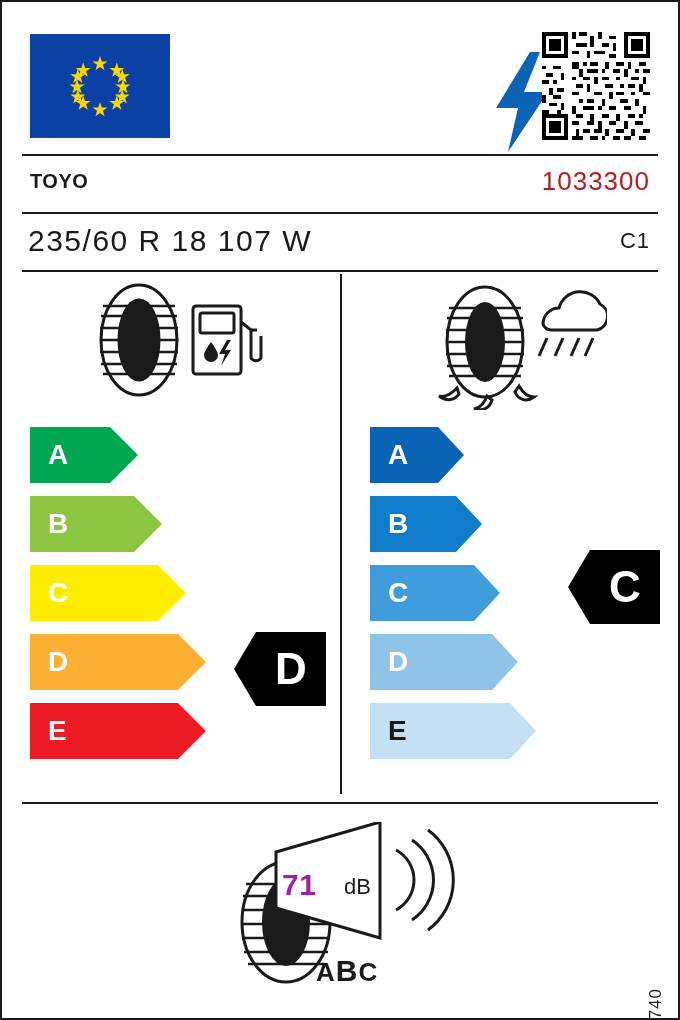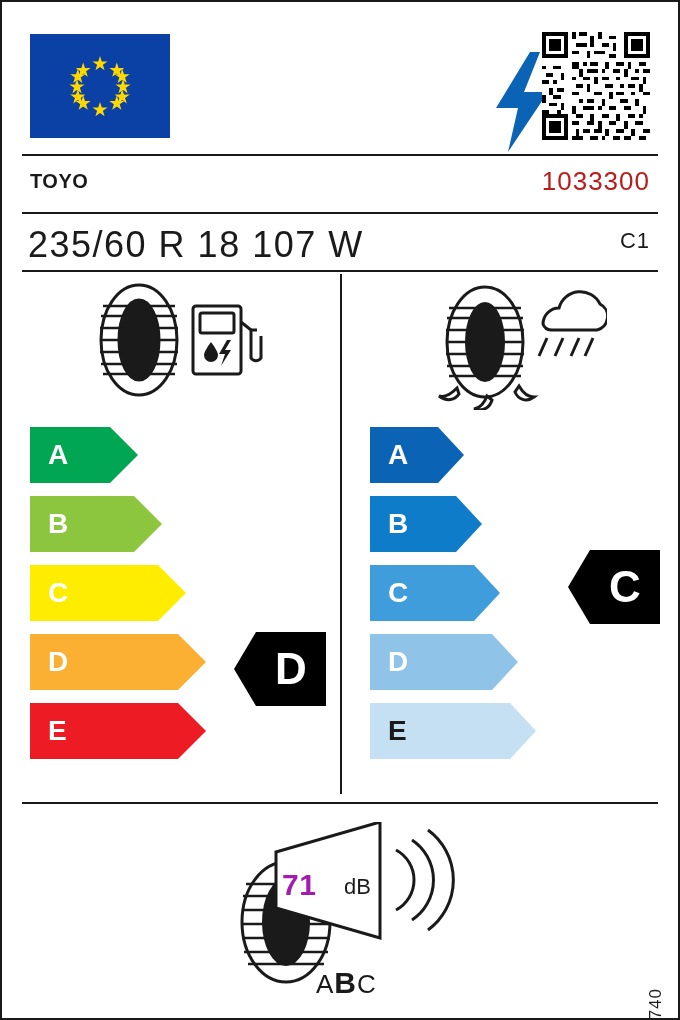--- a/index.html
+++ b/index.html
@@ -59,21 +59,21 @@
     position:absolute;left:28px;top:168px;
     font-size:20px;color:#1a1a1a;letter-spacing:.5px;font-weight:bold;
   }
   .code{
     position:absolute;right:28px;top:164px;
     font-size:26px;color:#b91c1c;letter-spacing:1px;
   }
   
   .size{
     position:absolute;left:26px;top:222px;
-    font-size:36px;color:#1a1a1a;letter-spacing:1.5px;text-align:right;
+    font-size:30px;color:#1a1a1a;letter-spacing:1.5px;text-align:right;
   }
   .cls{
     position:absolute;right:28px;top:226px;
     font-size:22px;color:#1a1a1a;letter-spacing:1px;
   }
 
   
   .vline{
     position:absolute;left:338px;top:272px;width:0;height:520px;
     border-left:2px solid #1a1a1a;
@@ -130,22 +130,22 @@
   .noise{position:absolute;left:218px;top:820px;width:250px;height:170px;}
   .noise .db{
     position:absolute;left:62px;top:46px;
     font-size:30px;color:#a21caf;font-weight:bold;letter-spacing:.5px;
   }
   .noise .dbunit{
     position:absolute;left:124px;top:52px;
     font-size:22px;color:#1a1a1a;
   }
   .noise .abc{
-    position:absolute;left:96px;top:144px;
-    font-size:26px;color:#1a1a1a;letter-spacing:1px;
+    position:absolute;left:96px;top:132px;
+    font-size:26px;color:#1a1a1a;letter-spacing:1px;font-weight:bold;
   }
   .noise .abc b{font-size:30px;}
 
   
   .regno{
     position:absolute;right:12px;bottom:30px;
     font-size:17px;color:#1a1a1a;letter-spacing:1px;
     transform:rotate(-90deg);transform-origin:100% 100%;
     white-space:nowrap;
   }

